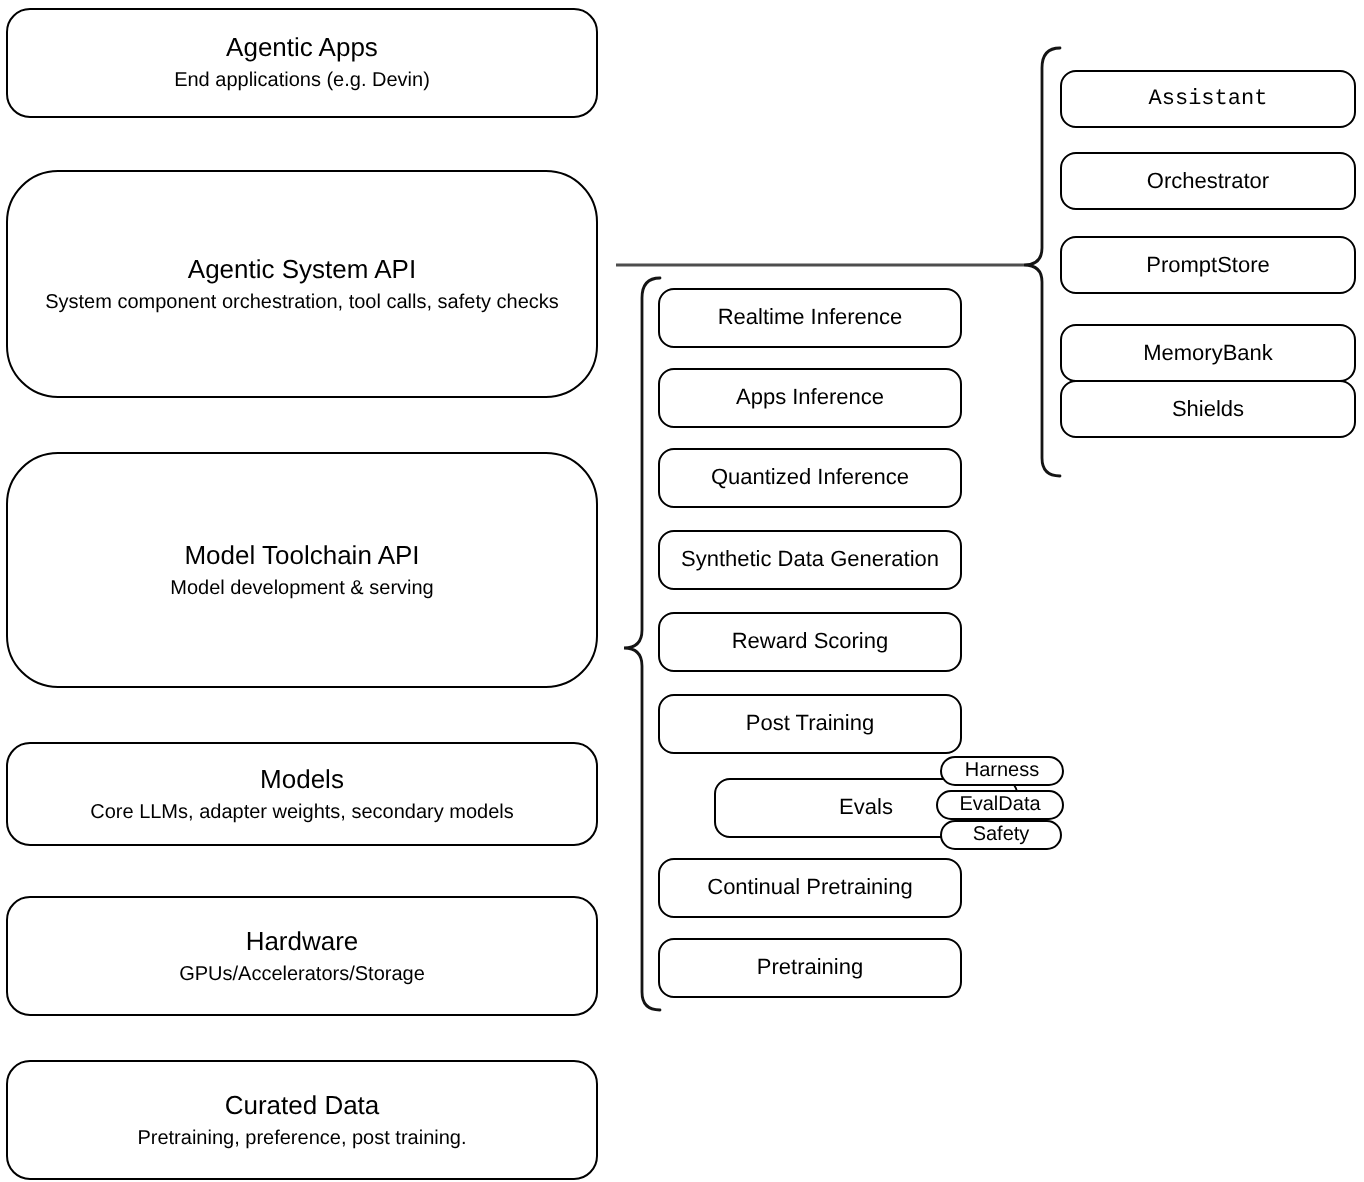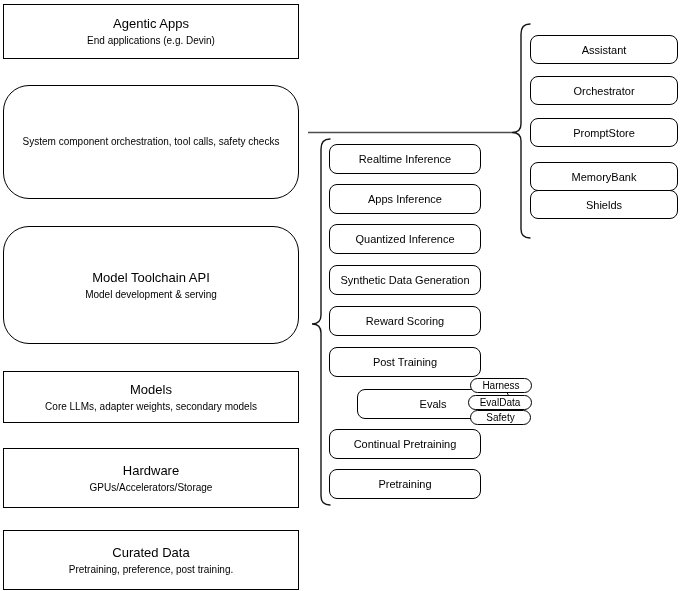--- a/index.html
+++ b/index.html
@@ -22,21 +22,21 @@
     z-index: 1;
     pointer-events: none;
   }
   .lbox {
     position: absolute;
     left: 3px;
     width: 296px;
     box-sizing: border-box;
     background: #ffffff;
     border: 1.3px solid #000000;
-    border-radius: 0;
+    border-radius: 12px;
     display: flex;
     flex-direction: column;
     align-items: center;
     justify-content: center;
     gap: 4px;
     text-align: center;
     z-index: 2;
   }
   .lbox.big { border-radius: 26px; }
   .ltitle { font-size: 13px; line-height: 15px; }
@@ -95,20 +95,21 @@
     <path d="M 330 139 Q 321 139 321 149 L 321 315 Q 321 324 312 324 Q 321 324 321 333 L 321 496 Q 321 505 330 505" fill="none" stroke="#141414" stroke-width="1.4" stroke-linecap="round"></path>
     <path d="M 530 24 Q 521 24 521 34 L 521 124 Q 521 132.5 512 132.5 Q 521 132.5 521 141 L 521 229 Q 521 238 530 238" fill="none" stroke="#141414" stroke-width="1.4" stroke-linecap="round"></path>
     <line x1="308" y1="132.5" x2="512" y2="132.5" stroke="#4d4d4d" stroke-width="1.4"></line>
   </svg>
 
   <div class="lbox" style="top:4px;height:55px;">
     <div class="ltitle">Agentic Apps</div>
     <div class="lsub">End applications (e.g. Devin)</div>
   </div>
   <div class="lbox big" style="top:85px;height:114px;">
+    <div class="ltitle">Agentic System API</div>
     <div class="lsub">System component orchestration, tool calls, safety checks</div>
   </div>
   <div class="lbox big" style="top:226px;height:118px;">
     <div class="ltitle">Model Toolchain API</div>
     <div class="lsub">Model development &amp; serving</div>
   </div>
   <div class="lbox" style="top:371px;height:52px;">
     <div class="ltitle">Models</div>
     <div class="lsub">Core LLMs, adapter weights, secondary models</div>
   </div>
@@ -128,19 +129,19 @@
   <div class="mbox" style="top:306px;">Reward Scoring</div>
   <div class="mbox" style="top:347px;">Post Training</div>
   <div class="mbox" style="top:389px;margin-left:28px;">Evals</div>
   <div class="mbox" style="top:429px;">Continual Pretraining</div>
   <div class="mbox" style="top:469px;">Pretraining</div>
 
   <div class="pill" style="left:470px;top:378px;width:62px;height:15px;">Harness</div>
   <div class="pill" style="left:468px;top:395px;width:64px;height:15px;">EvalData</div>
   <div class="pill" style="left:470px;top:410px;width:61px;height:15px;">Safety</div>
 
-  <div class="rbox" style="top:35px;">Assistant</div>
+  <div class="rbox" style="top:35px;font-family:Liberation Mono, monospace;">Assistant</div>
   <div class="rbox" style="top:76px;">Orchestrator</div>
   <div class="rbox" style="top:118px;">PromptStore</div>
   <div class="rbox" style="top:162px;">MemoryBank</div>
   <div class="rbox" style="top:190px;">Shields</div>
 
 </div>
 
 </body></html>

